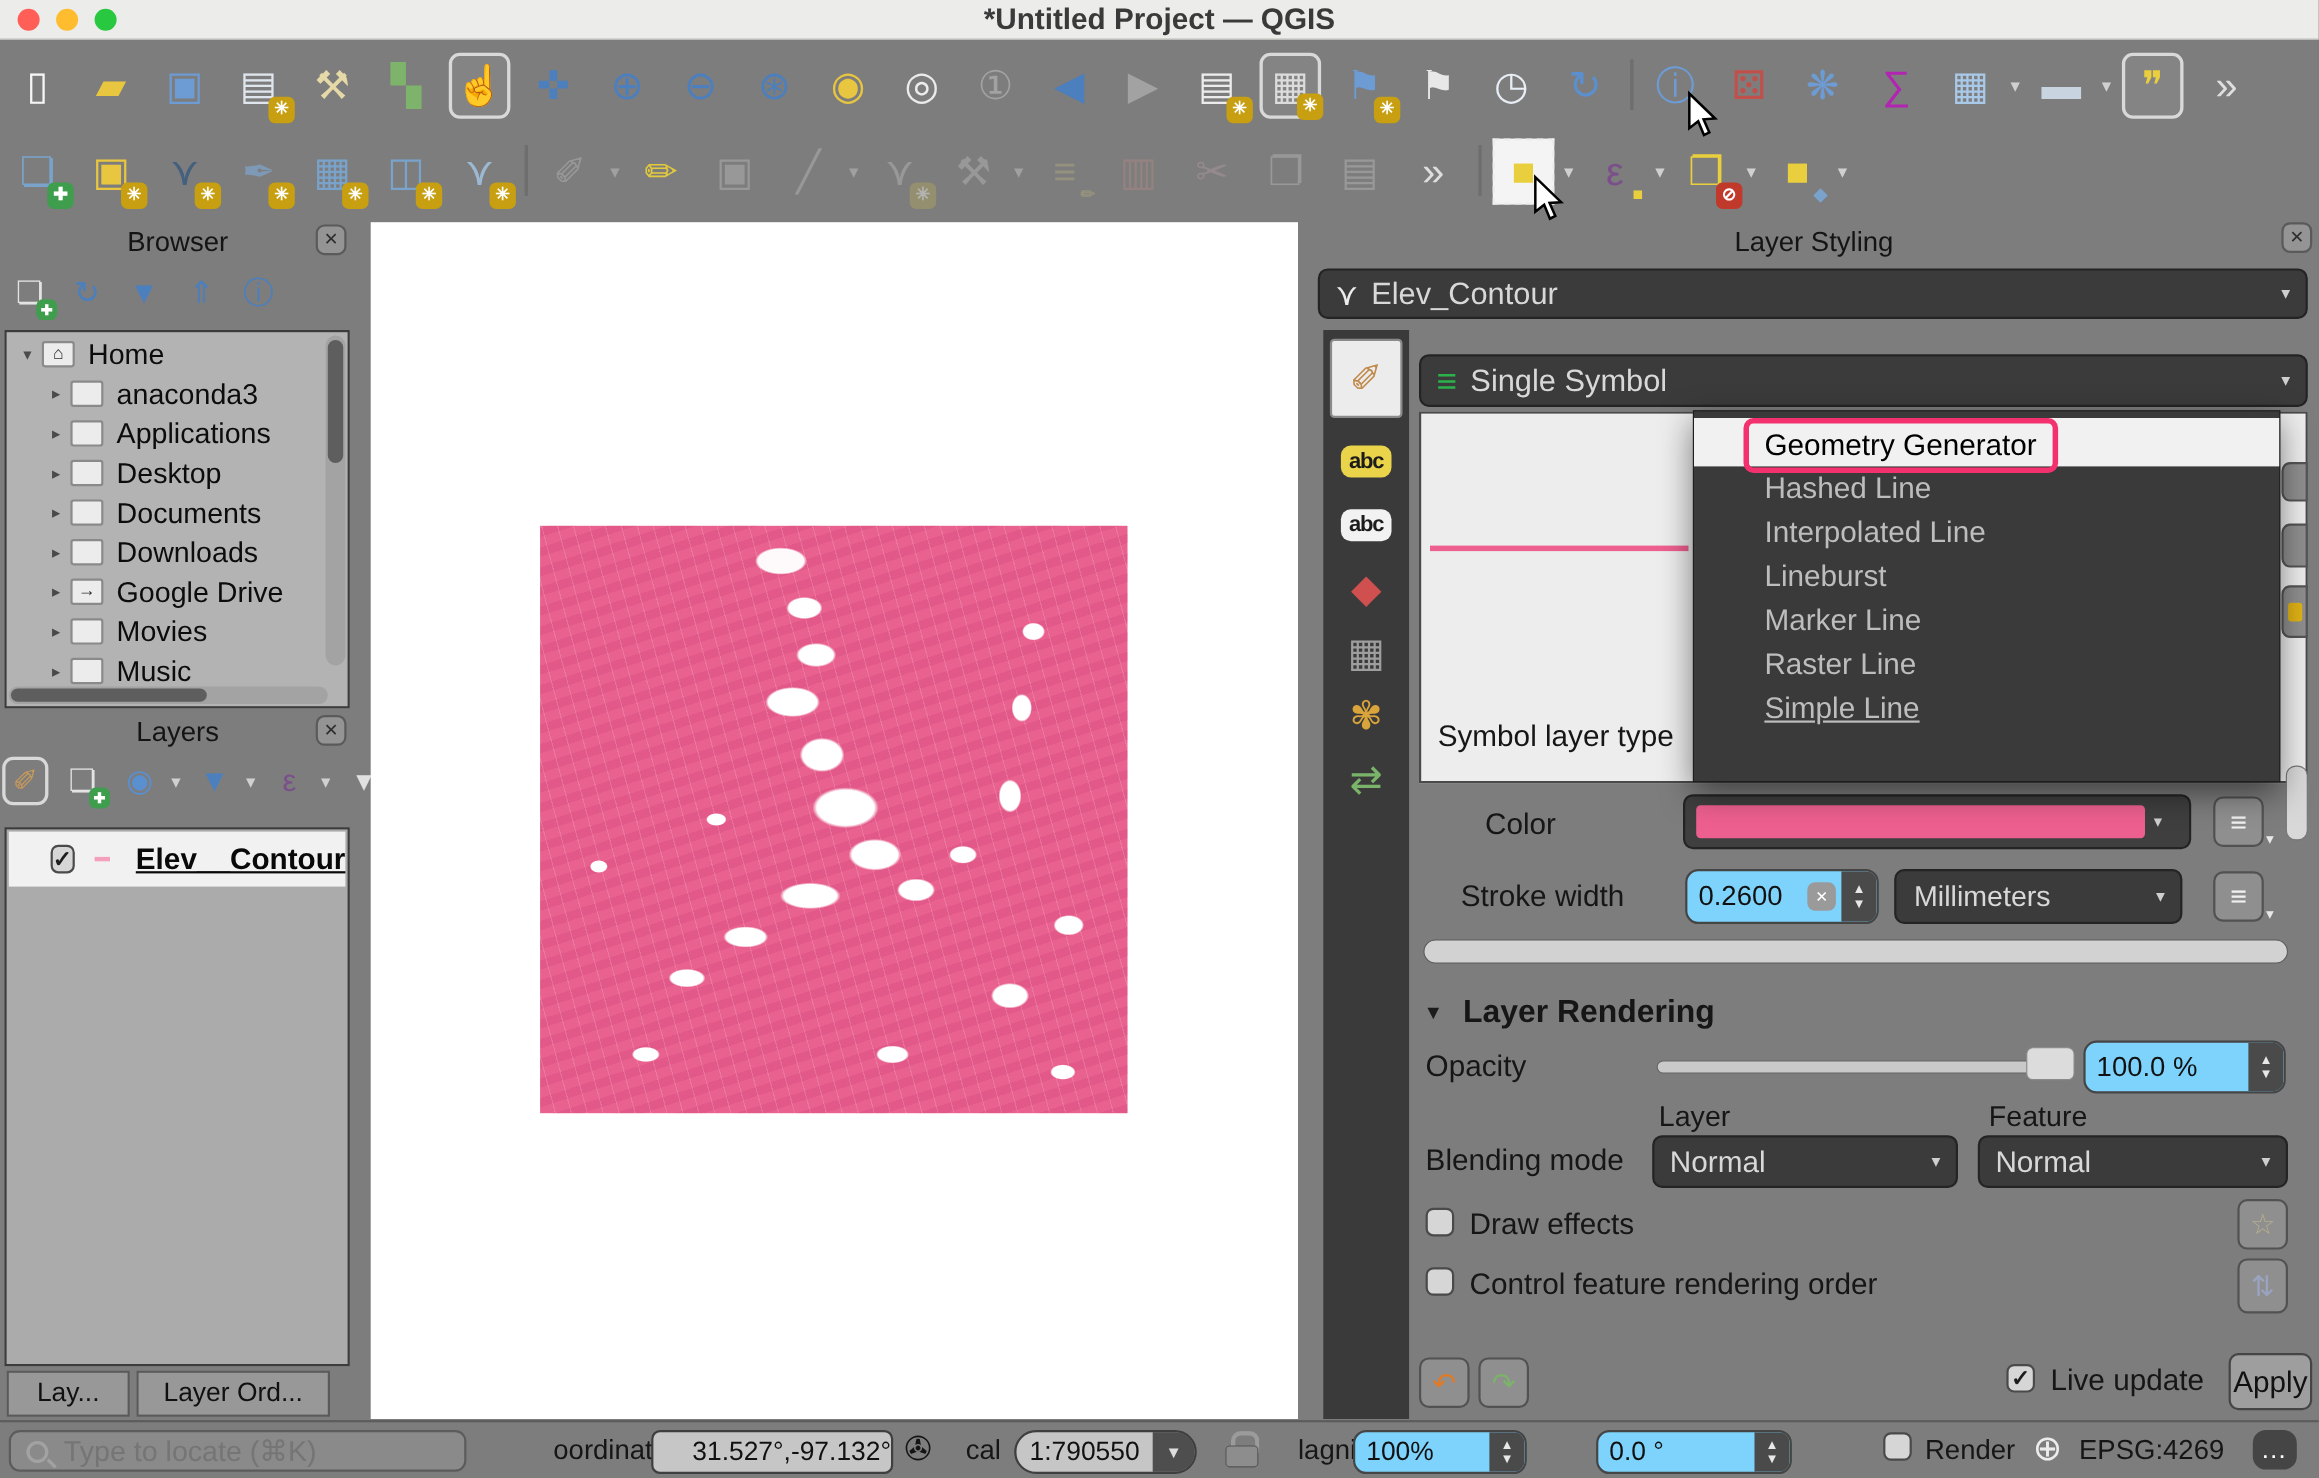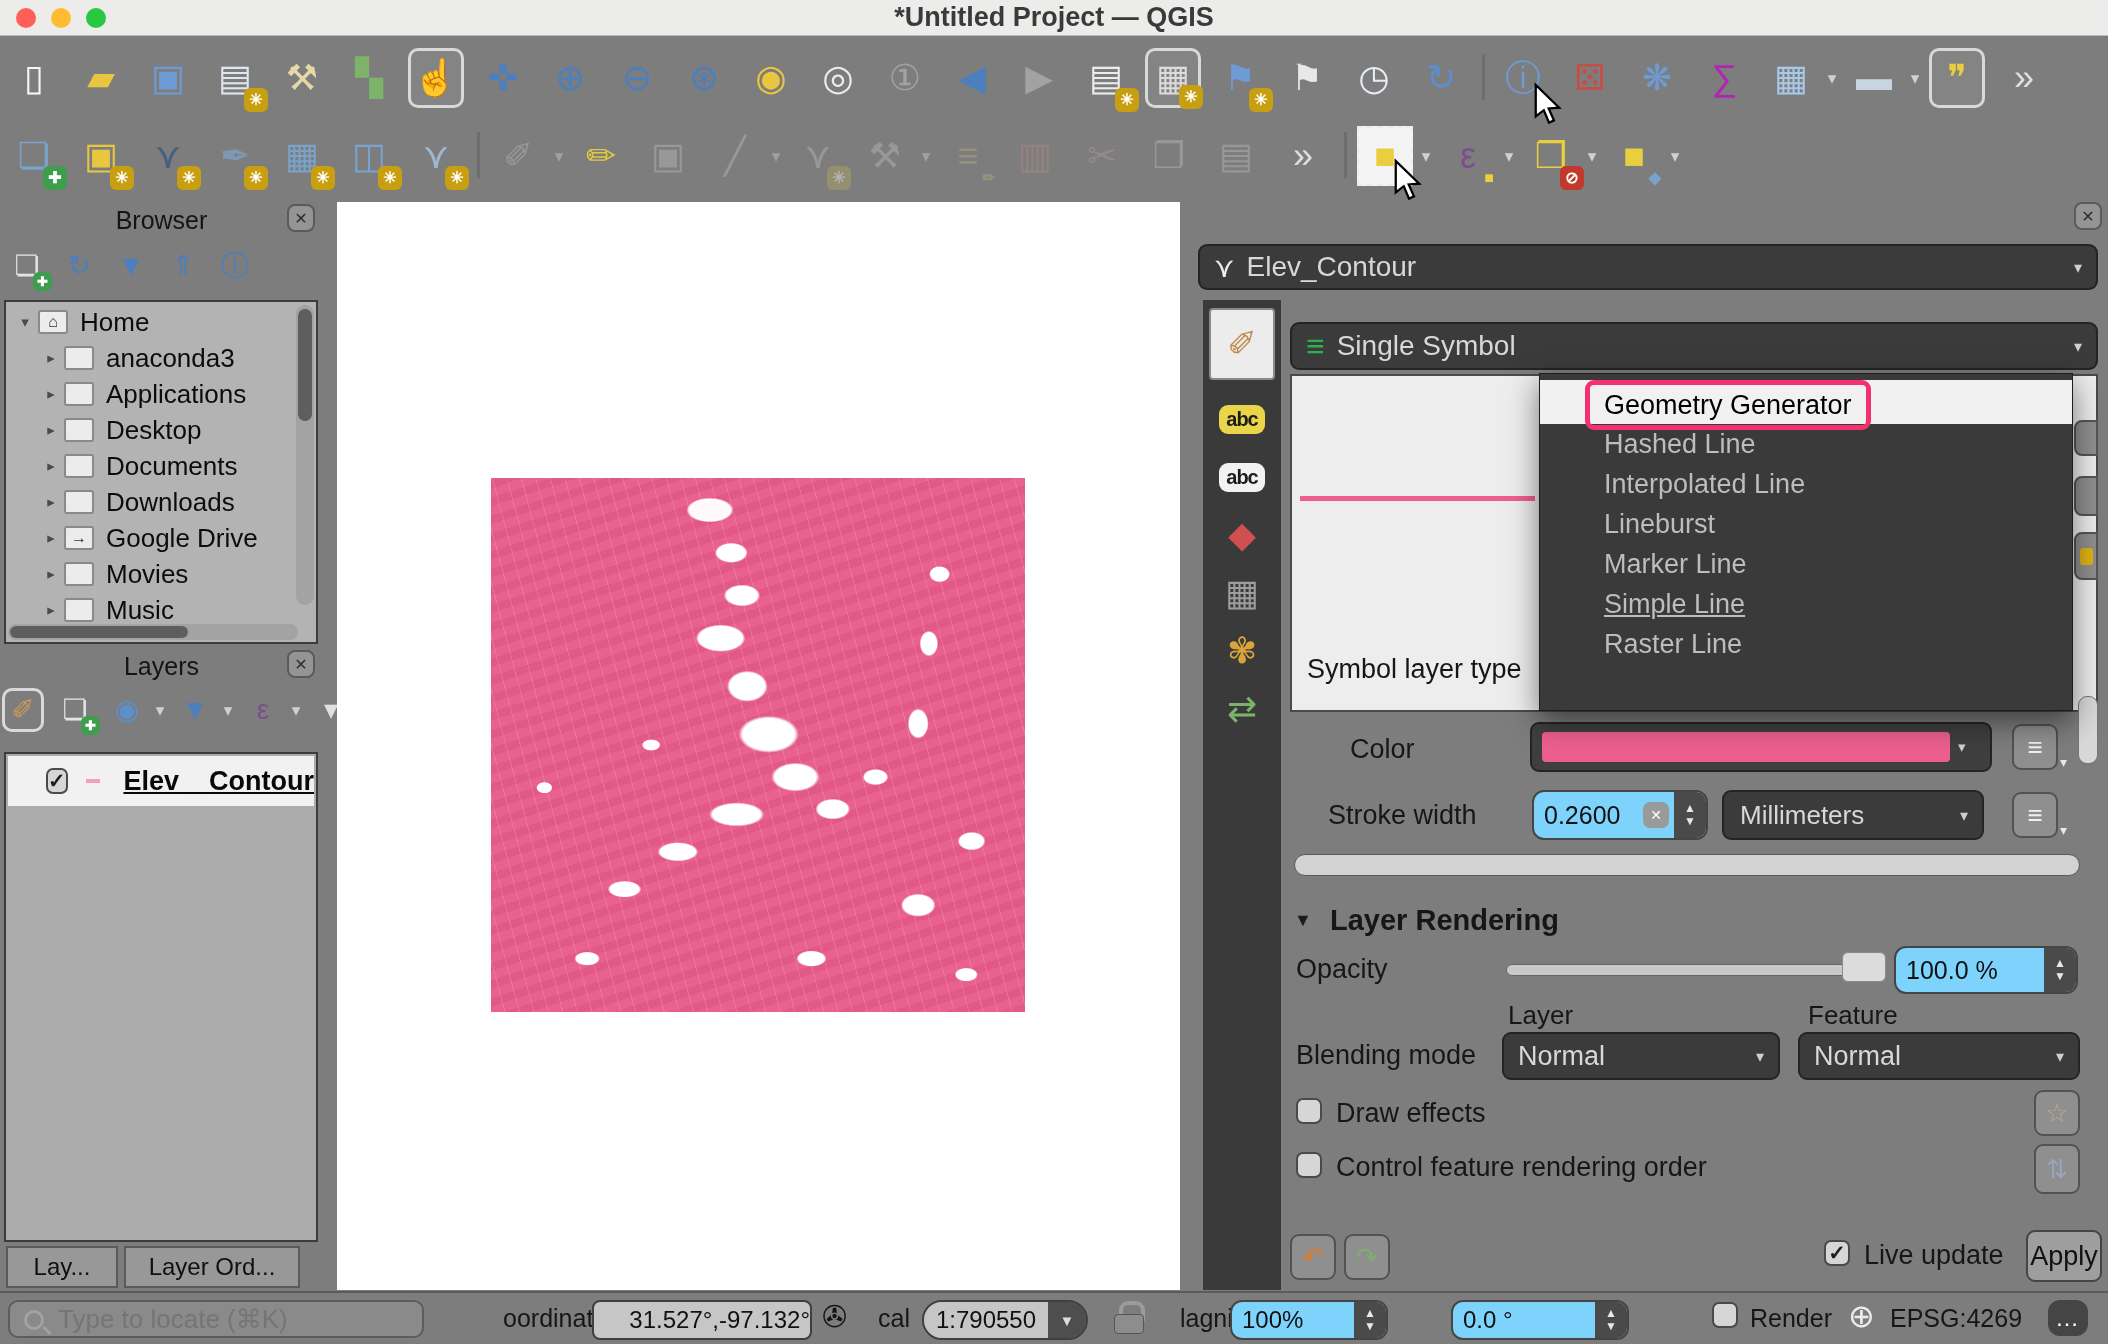--- a/index.html
+++ b/index.html
@@ -444,20 +444,21 @@
   <div class="ltab" style="left:124px;top:598px;width:176px;height:42px">
       <span>Layer Ord...</span>
     </div>
 </div>
 
 <div id="map-canvas">
   <div id="map-layer"></div>
 </div>
 
 <div id="styling-panel" style="position:absolute;left:1190px;top:202px;width:918px;height:1088px">
+  <div class="panel-title" style="top:4px">Layer Styling</div>
   <div class="closebox" style="right:6px;top:0"></div>
 
   <div class="dcombo" style="left:8px;top:42px;width:900px;height:46px">
     <span style="margin-left:14px;font-size:28px;color:#ececec">⋎</span>
     <span style="margin-left:12px;font-size:28px">Elev_Contour</span>
     <span class="caret"></span>
   </div>
 
   <div id="styling-strip">
       <div class="stab active">
@@ -499,22 +500,22 @@
       </div>
     <div style="position:absolute;left:786px;top:320px;width:20px;height:68px;background:#d8d8d8;border:1px solid #777;border-radius:9px"></div>
   </div>
 
   <div id="symbol-menu">
       <div class="mitem hl"><span class="pinkwrap"><span class="mtext">Geometry Generator</span></span></div>
       <div class="mitem"><span class="mtext">Hashed Line</span></div>
       <div class="mitem"><span class="mtext">Interpolated Line</span></div>
       <div class="mitem"><span class="mtext">Lineburst</span></div>
       <div class="mitem"><span class="mtext">Marker Line</span></div>
+      <div class="mitem"><span class="mtext">Raster Line</span></div>
       <div class="mitem current"><span class="mtext">Simple Line</span></div>
-      <div class="mitem"><span class="mtext">Raster Line</span></div>
     </div>
 
   <div class="lbl" style="left:117px;top:452px">Symbol layer type</div>
 
   <div class="lbl" style="left:160px;top:532px">Color</div>
   <div style="position:absolute;left:340px;top:520px;width:462px;height:50px;background:#3f3f3f;border:2px solid #242424;border-radius:9px;display:flex;align-items:center">
     <span style="margin-left:10px;width:408px;height:30px;background:#ed5f8f;border-radius:4px"></span>
     <span style="margin-left:8px;font-size:15px;color:#cfcfcf">▾</span>
   </div>
   <div class="ddbtn" style="left:822px;top:522px">≡</div>

